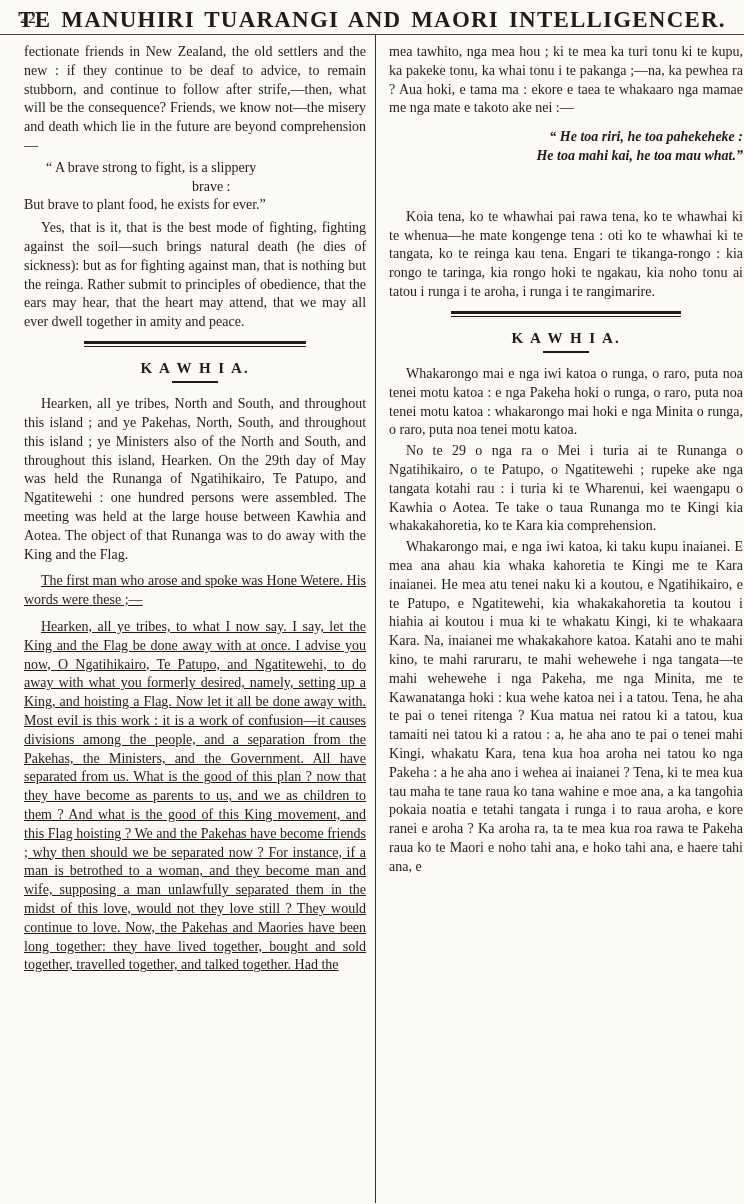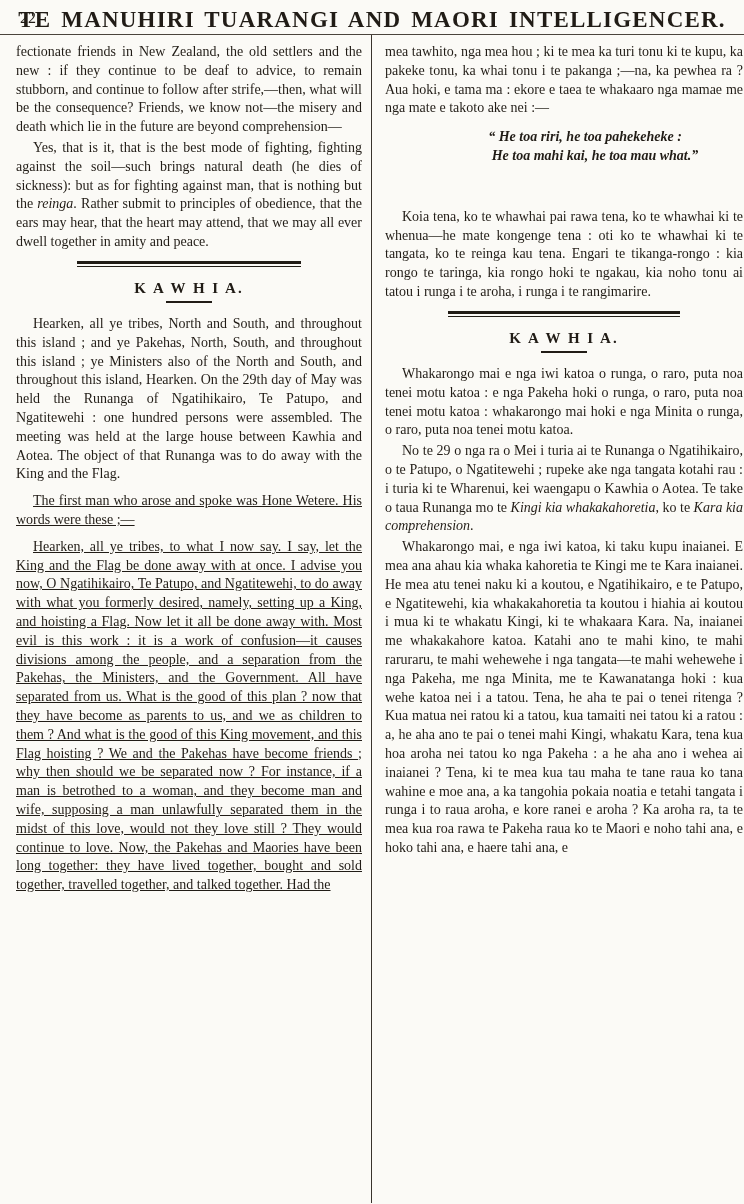--- a/index.html
+++ b/index.html
@@ -39,20 +39,21 @@
   .header-rule {
     border-top: 1.5px solid #4a443c;
     width: 100%;
     height: 0;
   }
   
   .columns {
     display: flex;
     height: 1168px;
     box-sizing: border-box;
+    margin-left: 8px;
   }
   .col {
     box-sizing: border-box;
     width: 372px;
     padding: 8px 9px 0 16px;
     font-size: 14px;
     line-height: 18.8px;
     text-align: justify;
     overflow: hidden;
   }
@@ -63,21 +64,21 @@
   .spaced-above { margin-top: 8px; text-decoration: underline; }
   
   .verse { margin: 3px 0 4px 0; text-align: left; }
   .verse-line { text-indent: 0; }
   .v-indent1 { margin-left: 22px; }
   .v-indent2 { margin-left: 168px; }
   .verse-maori {
     font-style: italic;
     font-weight: bold;
     margin: 10px 0 42px 0;
-    text-align: center;
+    text-align: right;
   }
   .verse-maori .vm1 { margin-left: 42px; }
   .verse-maori .vm2 { margin-left: 62px; }
   .gap-before-rule { margin-top: 38px; }
   
   .double-rule {
     width: 65%;
     margin: 9px auto 0 auto;
     border-top: 3px solid var(--ink, #211c16);
     border-bottom: 1.4px solid var(--ink, #211c16);
@@ -90,38 +91,43 @@
     font-weight: bold;
     letter-spacing: 2px;
     text-indent: 0;
   }
   .short-rule {
     width: 46px;
     margin: 3px auto 12px auto;
     border-top: 2px solid var(--ink, #211c16);
     height: 0;
   }
-  .ital { font-style: italic; }
+  .ital { }
 </style>
 </head>
 <body>
 
 <div class="page">
 
   <div class="header">
     <span class="page-number">22</span>
     <h1 class="masthead">TE MANUHIRI TUARANGI AND MAORI INTELLIGENCER.</h1>
   </div>
   <div class="header-rule"></div>
 
   <div class="columns">
 
     <section class="col col-left">
       <p class="no-indent">fectionate friends in New Zealand, the old settlers and the new : if they continue to be deaf to advice, to remain stubborn, and continue to follow after strife,—then, what will be the consequence?  Friends, we know not—the misery and death which lie in the future are beyond comprehension—</p>
 
+      <div class="verse">
+        <div class="verse-line v-indent1">“ A brave strong to fight, is a slippery</div>
+        <div class="verse-line v-indent2">brave :</div>
+        <div class="verse-line">But brave to plant food, he exists for ever.”</div>
+      </div>
 
       <p><span>Yes, that is it, that is the best mode of fighting, fighting against the soil—such brings natural death (he dies of sickness): but as for fighting against man, that is nothing but the </span><span class="ital">reinga</span><span>.  Rather submit to principles of obedience, that the ears may hear, that the heart may attend, that we may all ever dwell together in amity and peace.</span></p>
 
       <div class="double-rule"></div>
       <h2 class="section-heading">K A W H I A.</h2>
       <div class="short-rule"></div>
 
       <p>Hearken, all ye tribes, North and South, and throughout this island ; and ye Pakehas, North, South, and throughout this island ; ye Ministers also of the North and South, and throughout this island,  Hearken.  On the 29th day of May was held the Runanga of Ngatihikairo, Te Patupo, and Ngatitewehi : one hundred persons were assembled. The meeting was held at the large house between Kawhia and Aotea.  The object of that Runanga was to do away with the King and the Flag.</p>
       <p class="spaced-above">The first man who arose and spoke was Hone Wetere.   His words were these ;—</p>
       <p class="spaced-above">Hearken, all ye tribes, to what I now say. I say, let the King and the Flag be done away with at once. I advise you now, O Ngatihikairo, Te Patupo, and Ngatitewehi, to do away with what you formerly desired, namely, setting up a King, and hoisting a Flag.  Now let it all be done away with.  Most evil is this work : it is a work of confusion—it causes divisions among the people, and a separation from the Pakehas, the Ministers, and the Government.  All have separated from us.  What is the good of this plan ? now that they have become as parents to us, and we as children to them ?  And what is the good of this King movement, and this Flag hoisting ?  We and the Pakehas have become friends ; why then should we be separated now ? For instance, if a man is betrothed to a woman, and they become man and wife, supposing a man unlawfully separated them in the midst of this love, would not they love still ?  They would continue to love.  Now, the Pakehas and Maories have been long together: they have lived together, bought and sold together, travelled together, and talked together.  Had the</p>

